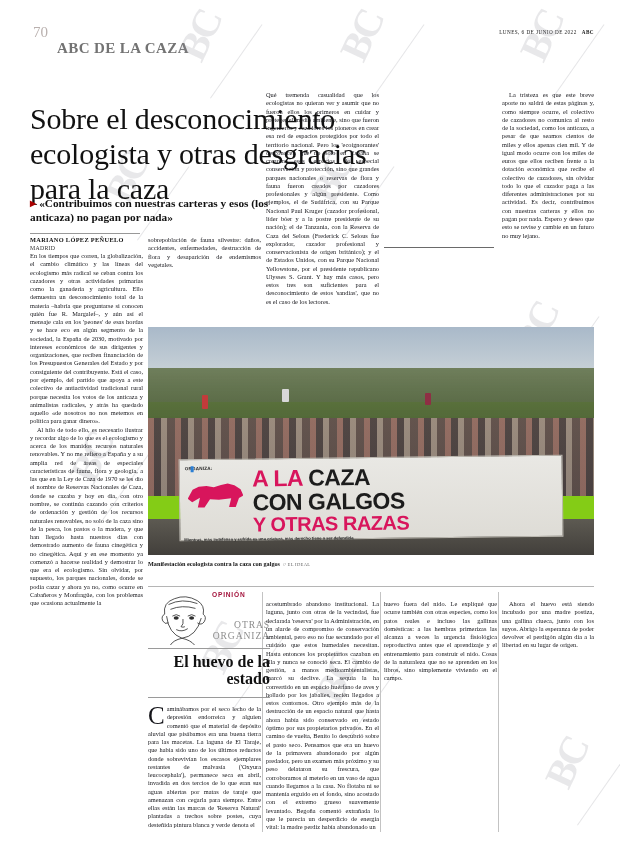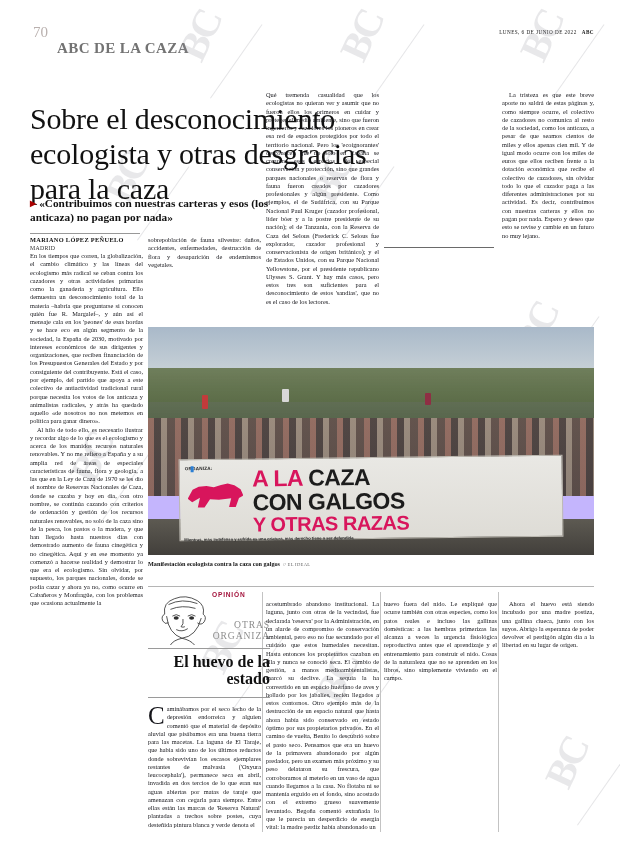--- a/index.html
+++ b/index.html
@@ -59,21 +59,21 @@
   #c5 { left:502px; top:91px;  width:92px; }
 
   
   .pq { position:absolute; left:384px; top:247px; width:110px; }
   .pq .rule { width:100%; height:1px; background:#6a6a6a; margin-bottom:5px; }
   .pq .txt { font-size:8.6px; line-height:1.2; font-weight:700; color:#111;
              font-family:"Liberation Serif",serif; }
 
   
   .photo { position:absolute; left:148px; top:327px; width:446px; height:228px;
-           overflow:hidden; background:#c4b5fd; }
+           overflow:hidden; background:#84cc16; }
   .ph-sky { position:absolute; left:0; top:0; width:100%; height:33%;
             background:linear-gradient(#a9b9c9,#c5cfd6 55%,#9fae92); }
   .ph-trees { position:absolute; left:0; top:18%; width:100%; height:34%;
               background:linear-gradient(180deg, rgba(96,112,70,.85), rgba(70,88,56,.95));
               filter:blur(0.4px); }
   .ph-crowd { position:absolute; left:0; top:40%; width:100%; height:34%;
               background:
                 repeating-linear-gradient(90deg, rgba(180,120,110,.55) 0 6px, rgba(60,50,55,.55) 6px 13px,
                  rgba(210,190,175,.45) 13px 19px, rgba(90,70,70,.5) 19px 27px),
                 linear-gradient(#6e6356,#57504a); }

